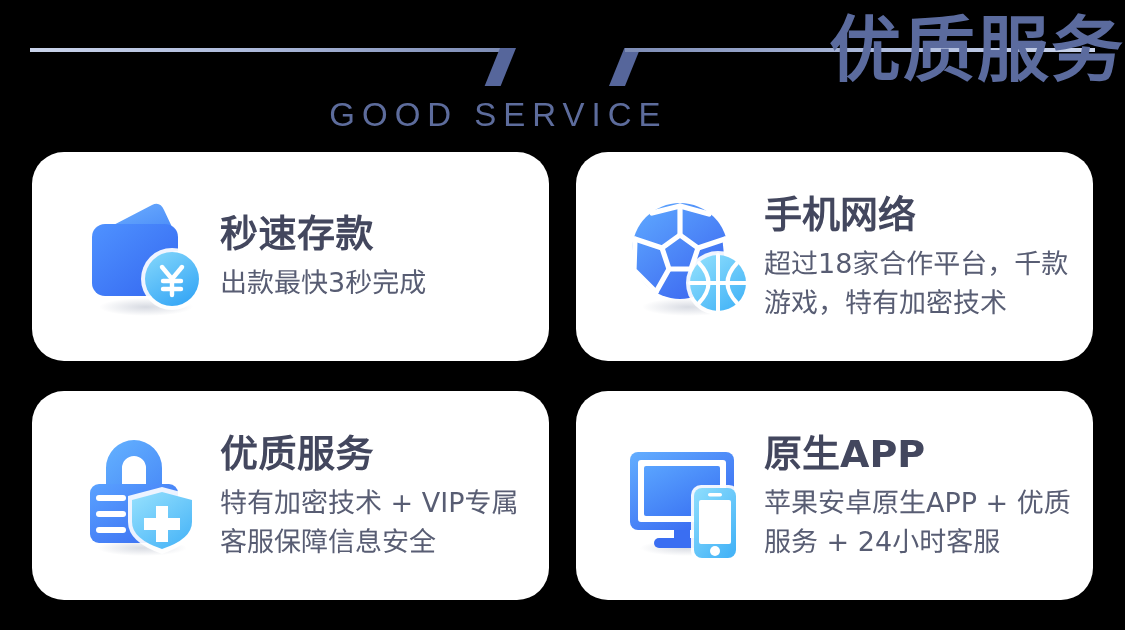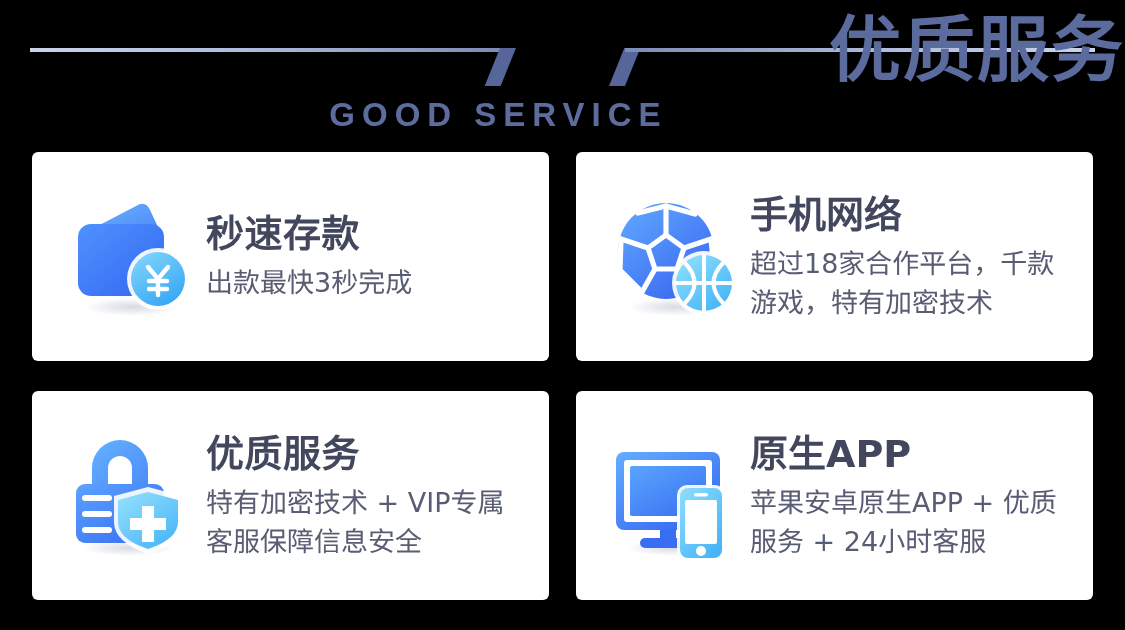--- a/index.html
+++ b/index.html
@@ -76,44 +76,44 @@
     font-family: "DejaVu Sans", "Liberation Sans", sans-serif;
   }
   .title-en {
     position: absolute;
     left: 0;
     top: 96px;
     width: 997px;
     text-align: center;
     font-size: 33px;
     line-height: 38px;
-    font-weight: bold;
+    font-weight: normal;
     color: #5d6c9c;
     letter-spacing: 7px;
     font-family: "Liberation Sans", sans-serif;
   }
 
   
   .grid {
     position: absolute;
     left: 32px;
     top: 152px;
     width: 1061px;
     display: grid;
     grid-template-columns: 517px 517px;
     grid-template-rows: 209px 209px;
     column-gap: 27px;
     row-gap: 30px;
   }
   .card {
     background: #ffffff;
-    border-radius: 6px;
+    border-radius: 32px;
     display: flex;
     align-items: center;
-    padding: 0 18px 0 28px;
+    padding: 0 18px 0 42px;
     box-sizing: border-box;
     overflow: hidden;
   }
   .icon-wrap {
     flex: 0 0 auto;
     width: 140px;
     height: 140px;
     position: relative;
     display: flex;
     align-items: center;

